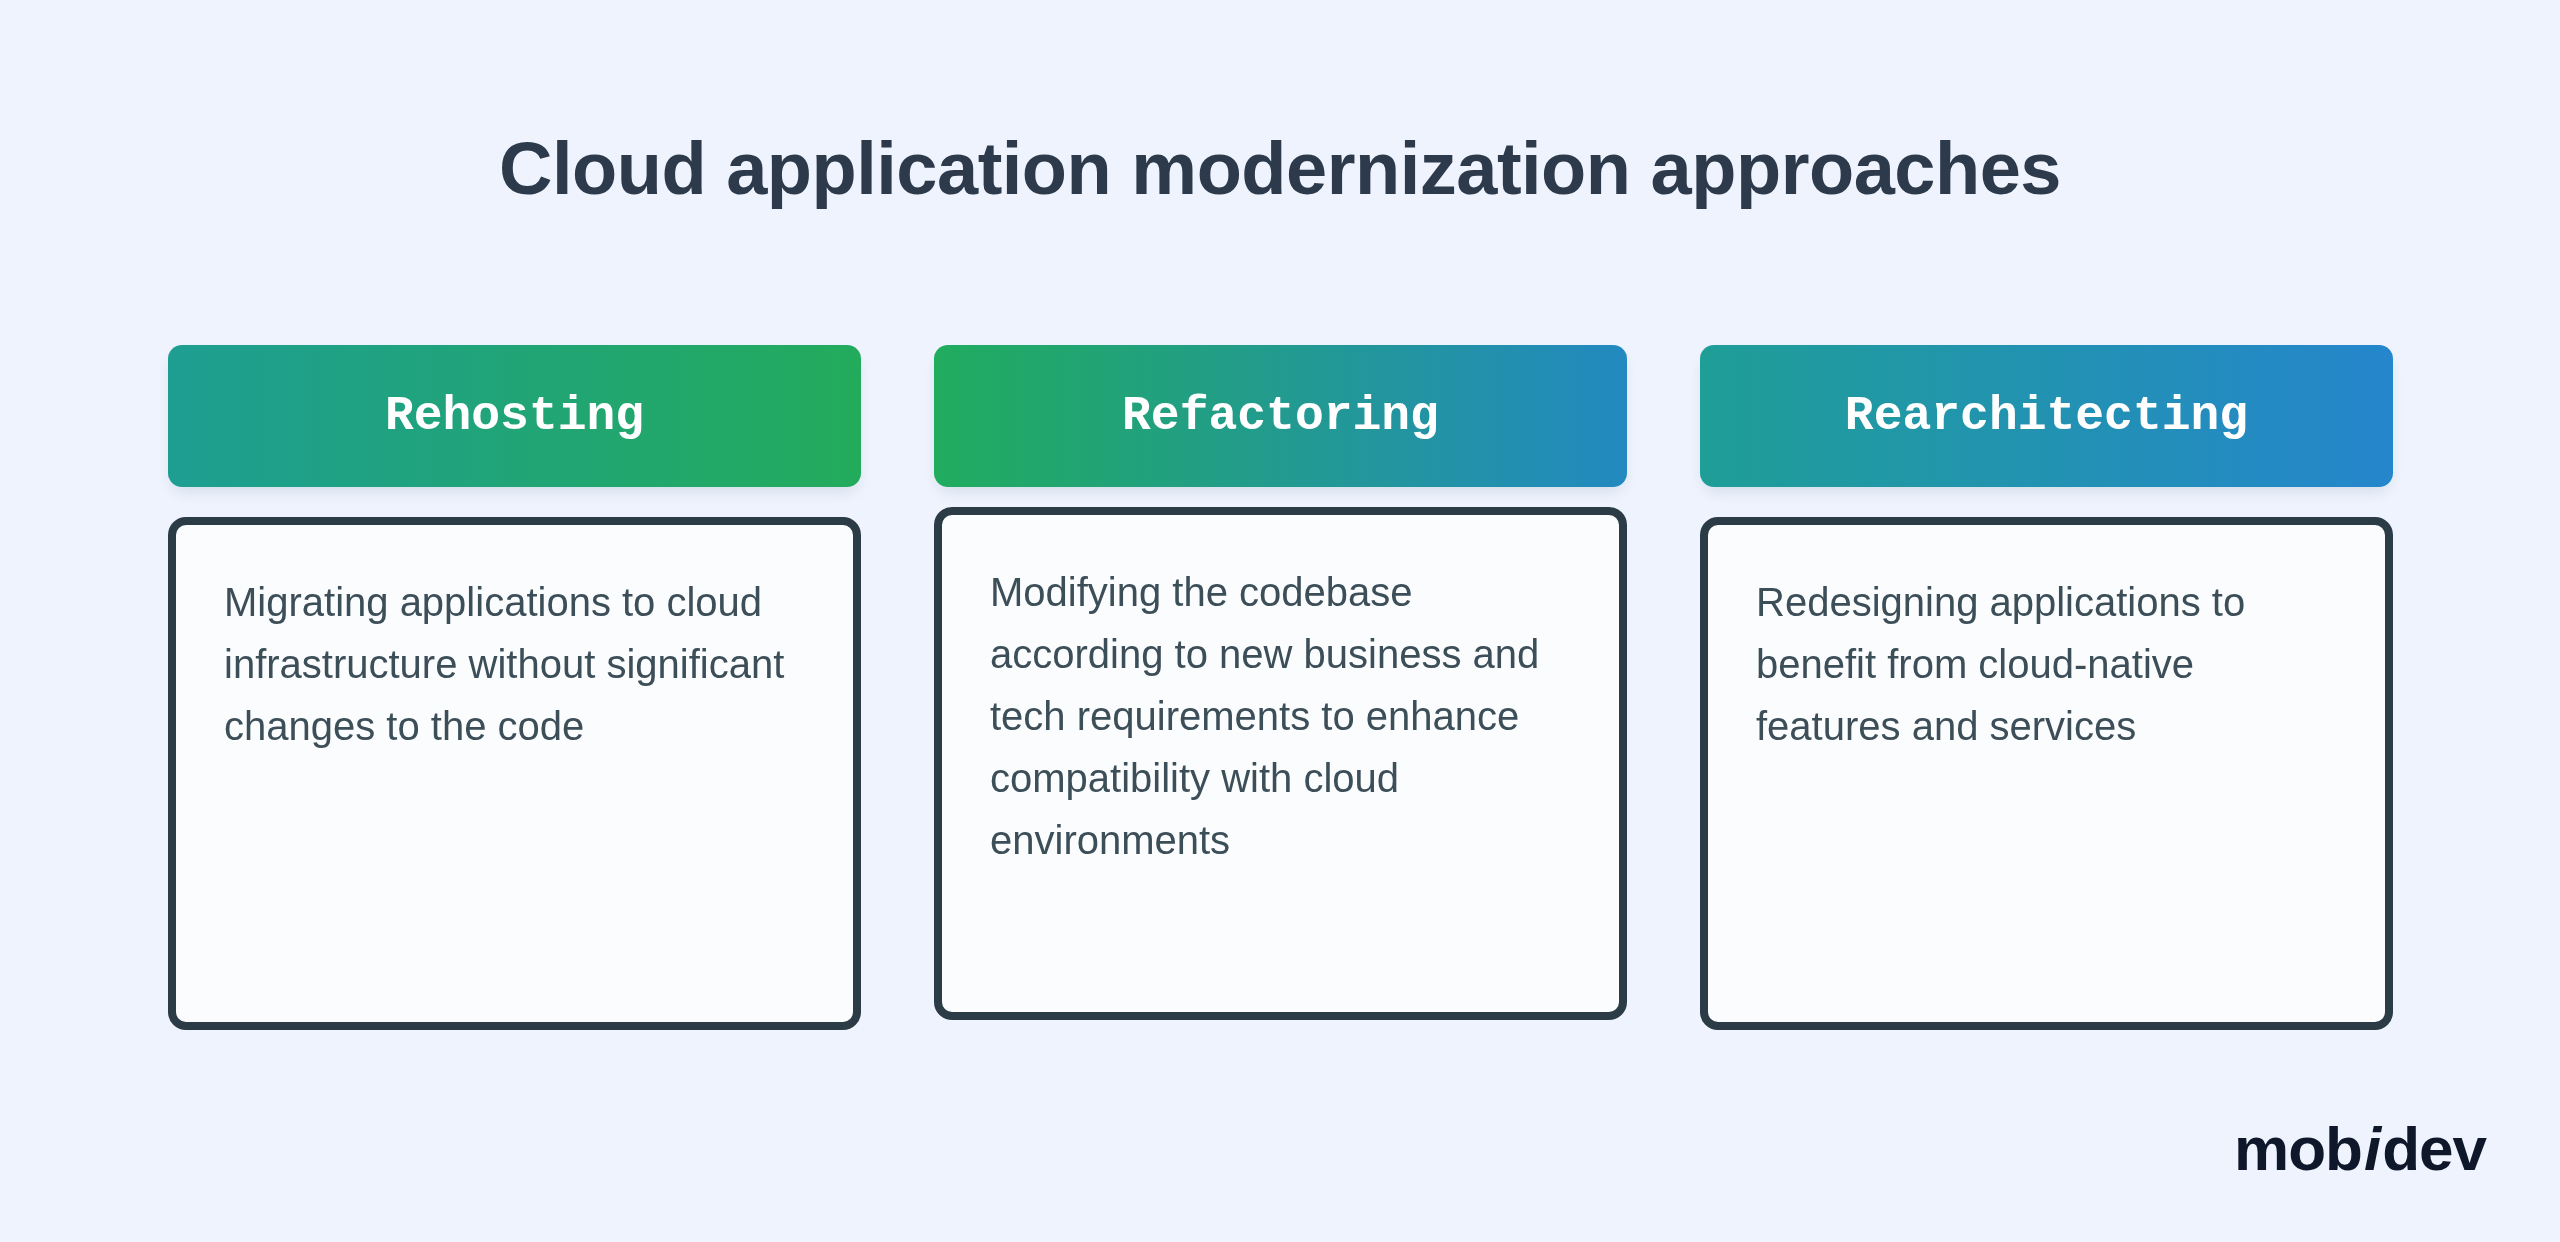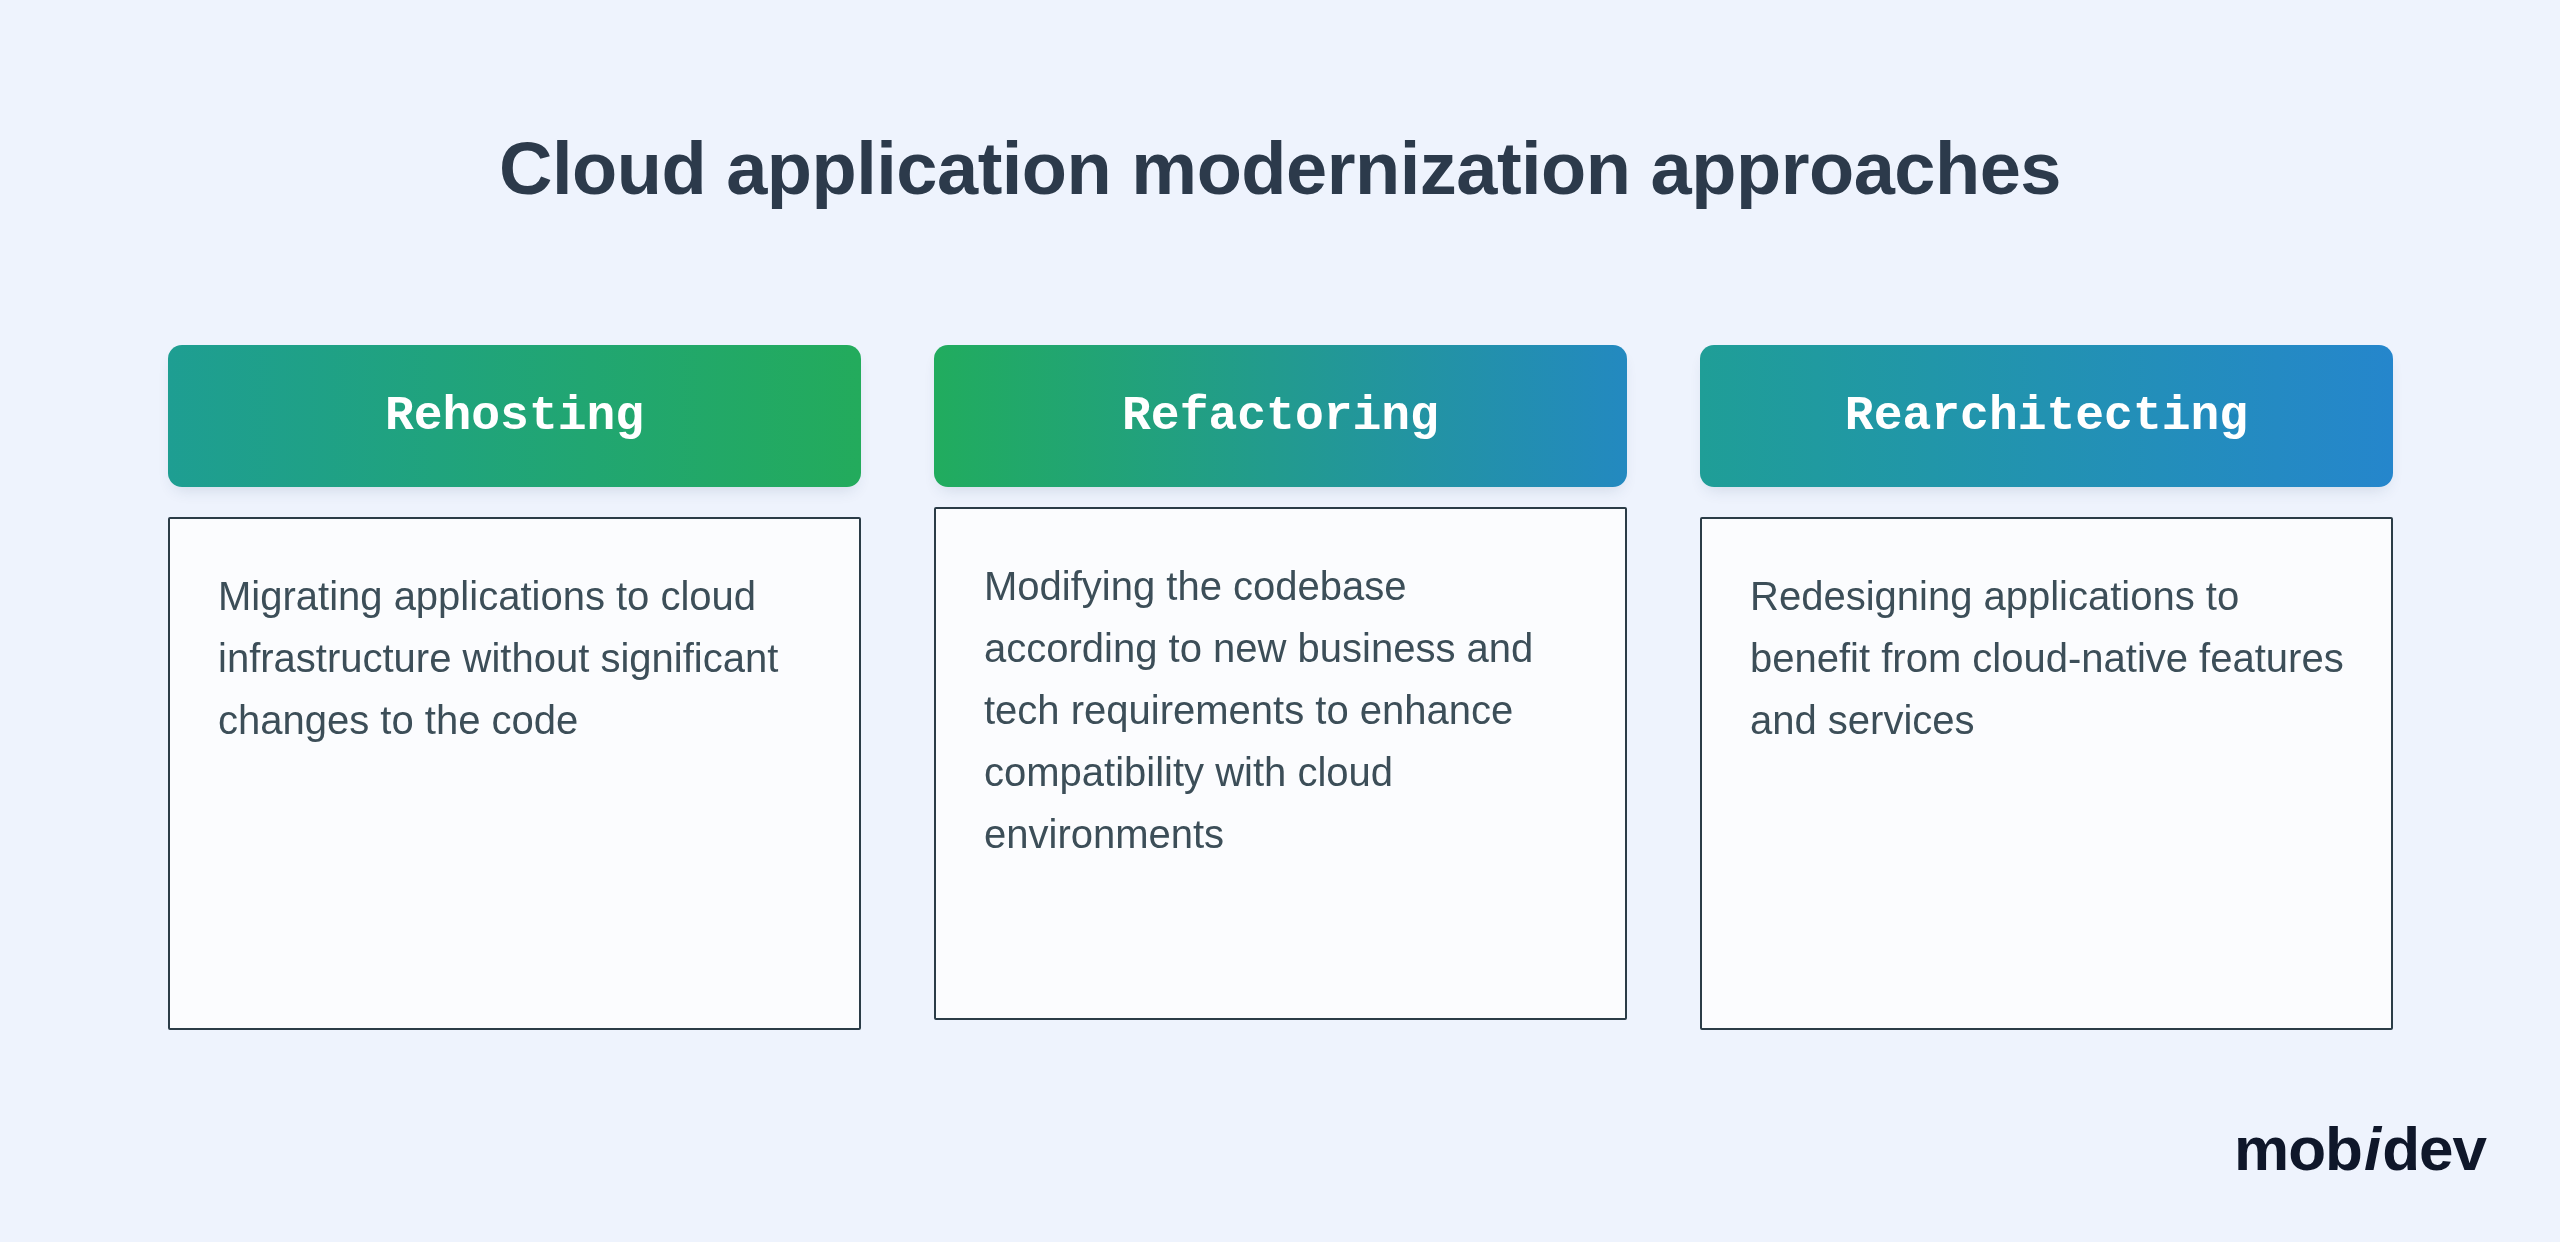--- a/index.html
+++ b/index.html
@@ -71,22 +71,22 @@
     line-height: 52px;
     letter-spacing: 0px;
     white-space: nowrap;
   }
 
   .card-body {
     margin-top: 30px;
     height: 513px;
     box-sizing: border-box;
     background: #fbfcfe;
-    border: 2px solid #a16207;
-    border-radius: 2px;
+    border: 8px solid #a16207;
+    border-radius: 18px;
     padding: 46px 44px 0 48px;
   }
 
   .card-body-text {
     color: #3c4e58;
     font-family: "Liberation Sans", sans-serif;
     font-weight: normal;
     font-size: 40px;
     line-height: 62px;
     letter-spacing: 0px;

